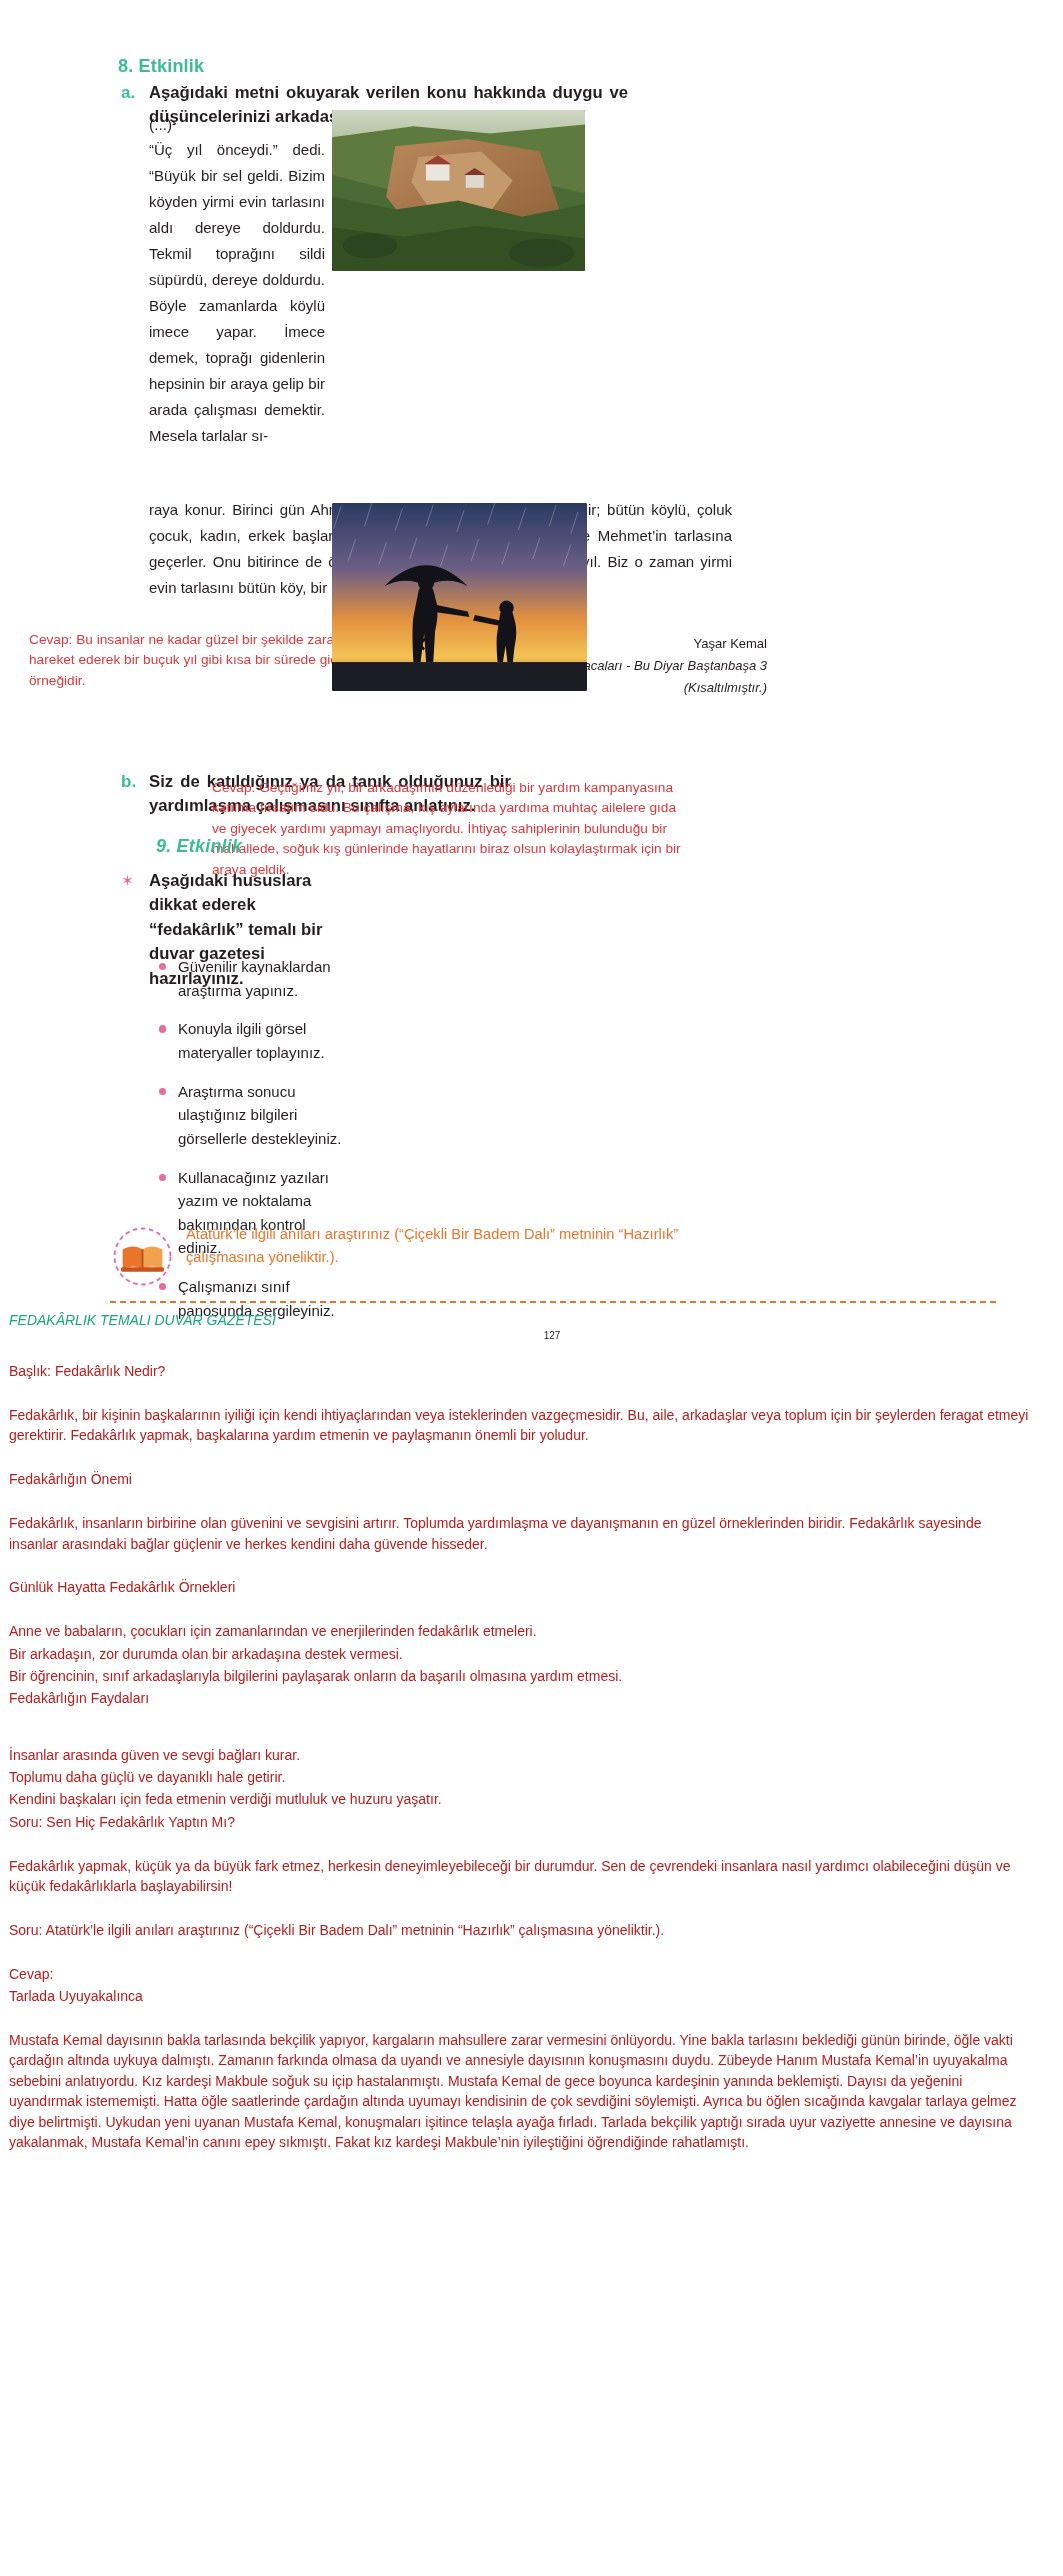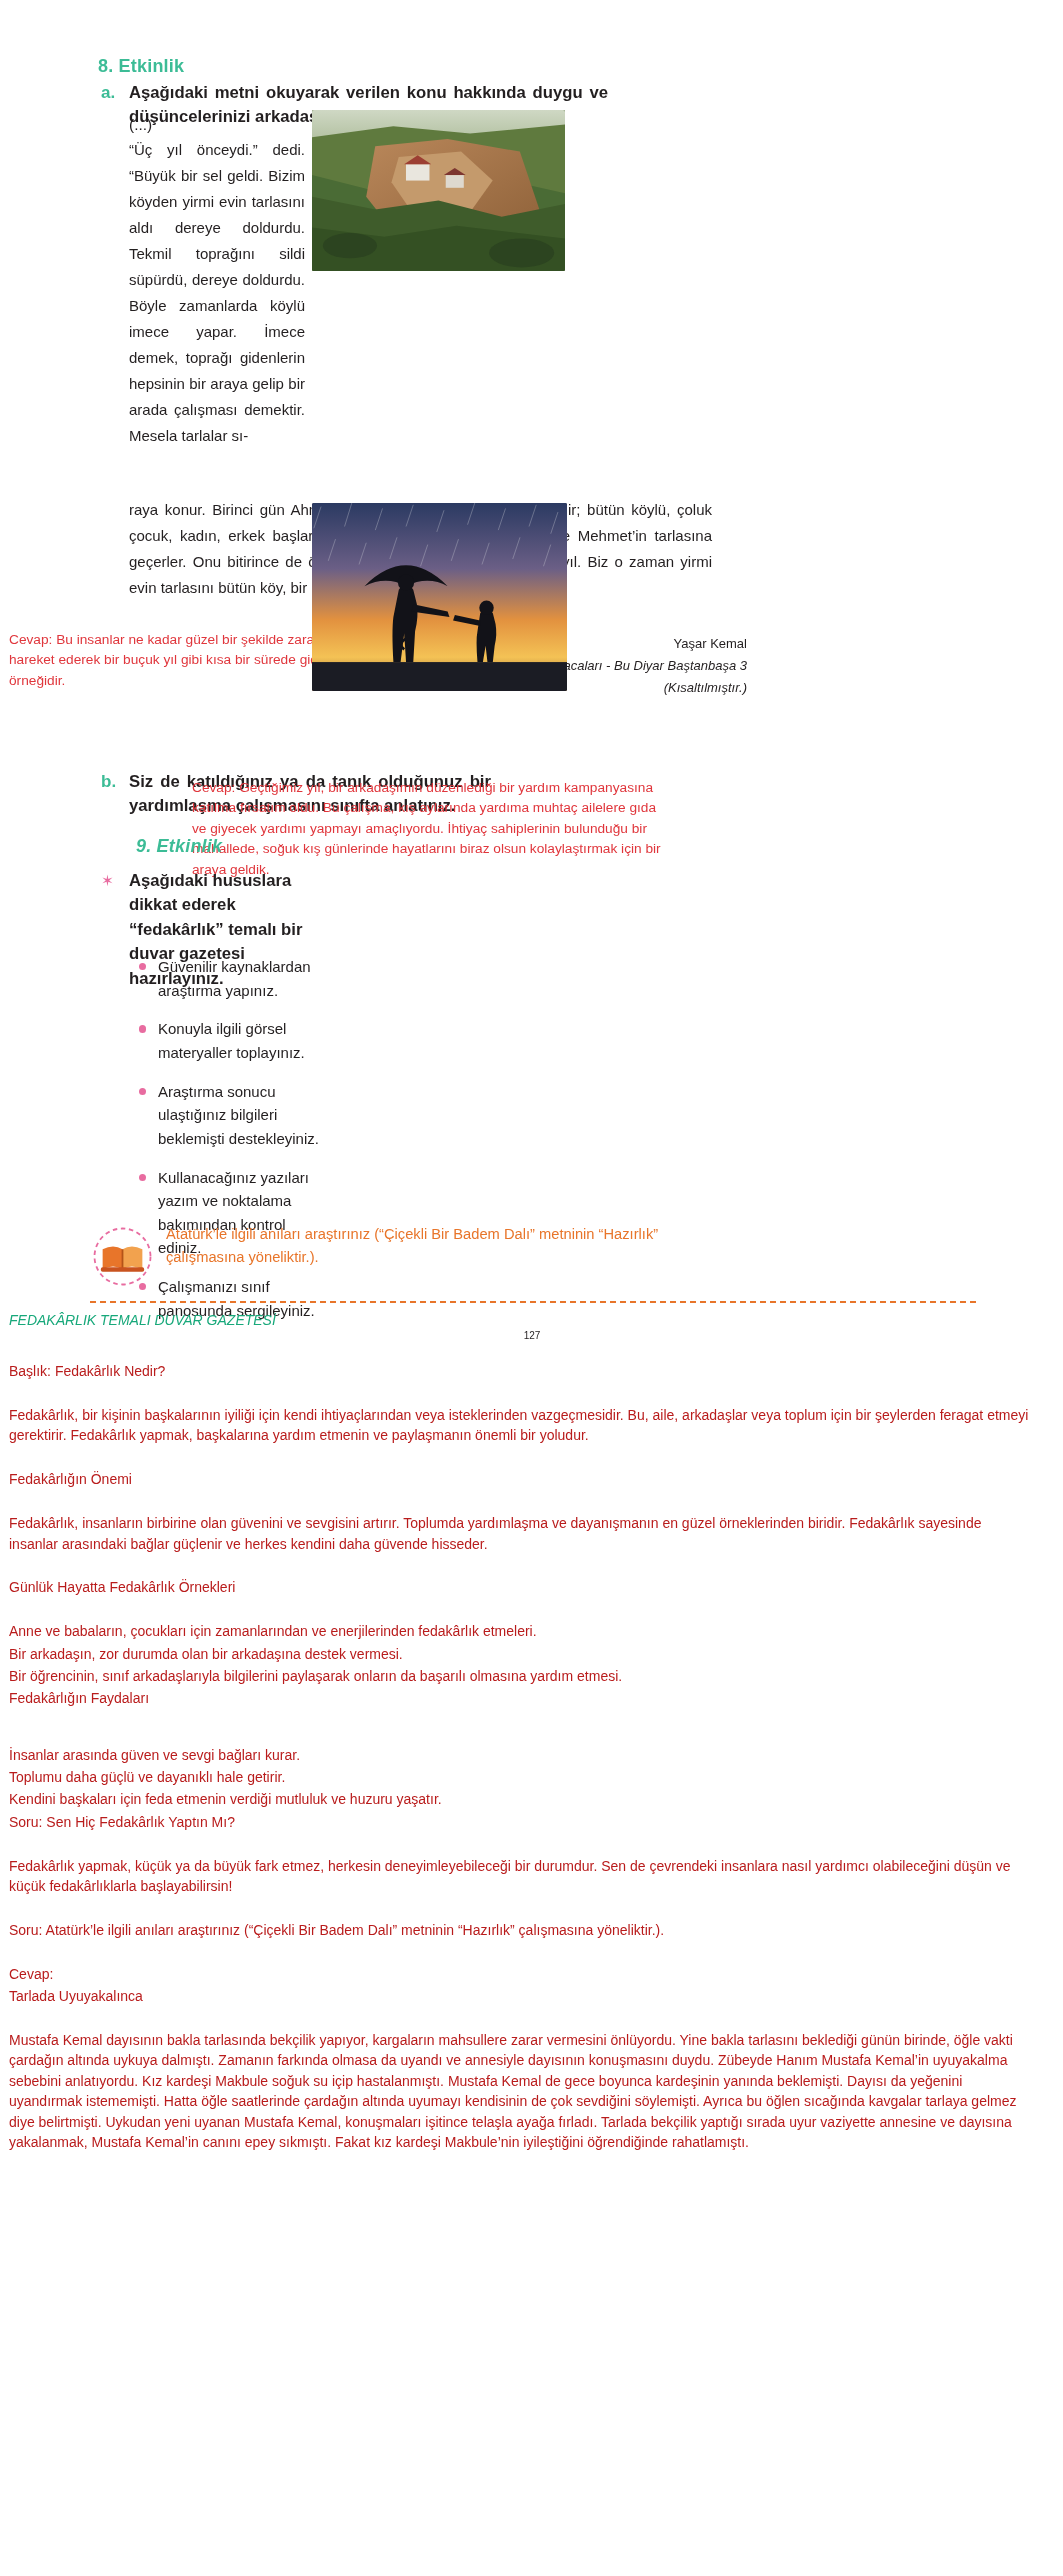--- a/index.html
+++ b/index.html
@@ -22,20 +22,21 @@
     min-height: 2576px;
     background: #ffffff;
     overflow: hidden;
   }
 
   
   .book {
     position: relative;
     width: 1032px;
     height: 832px;
+    margin-left: 20px;
   }
 
   .act-title {
     position: absolute;
     color: #3cbc96;
     font-weight: bold;
     font-size: 18px;
     letter-spacing: 0.2px;
   }
   #act8 { left: 98px; top: 56px; }
@@ -361,21 +362,21 @@
 
         <path d="M186,122 q7,-10 14,0 l3,12 q2,12 -1,24 l-2,18 -6,0 -2,-18 -3,18 -6,0 q-2,-24 0,-34 z" fill="#121218"></path>
         <circle cx="193" cy="116" r="8" fill="#121218"></circle>
         <path d="M186,130 L158,124 L156,130 L186,136 Z" fill="#121218"></path>
       </svg>
     </div>
 
     <ul class="dot-list">
       <li>Güvenilir kaynaklardan araştırma yapınız.</li>
       <li>Konuyla ilgili görsel materyaller toplayınız.</li>
-      <li>Araştırma sonucu ulaştığınız bilgileri beklemişti destekleyiniz.</li>
+      <li>Araştırma sonucu ulaştığınız bilgileri görsellerle destekleyiniz.</li>
       <li>Kullanacağınız yazıları yazım ve noktalama bakımından kontrol ediniz.</li>
       <li>Çalışmanızı sınıf panosunda sergileyiniz.</li>
     </ul>
 
     <div class="note-box">
       <div class="note-icon">
         <svg width="65" height="65" viewBox="0 0 72 72" aria-hidden="true">
           <circle cx="36" cy="36" r="31" fill="none" stroke="#e86ca0" stroke-width="2" stroke-dasharray="5 4"></circle>
           <path d="M14,28 q12,-6 22,0 v22 q-10,-6 -22,0 z" fill="#e8752a"></path>
           <path d="M58,28 q-12,-6 -22,0 v22 q10,-6 22,0 z" fill="#f2a24e"></path>

